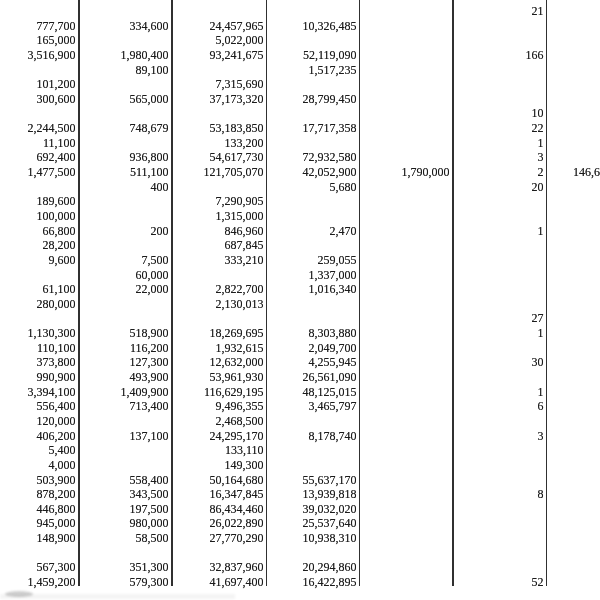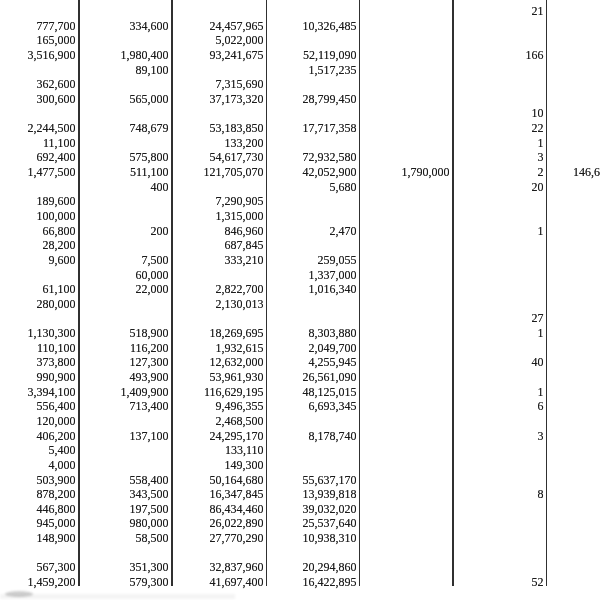--- a/index.html
+++ b/index.html
@@ -120,21 +120,21 @@
       <div class="c col5"></div>
       <div class="c col6">166</div>
       <div class="c col7"></div>
       <div class="c col1"></div>
       <div class="c col2">89,100</div>
       <div class="c col3"></div>
       <div class="c col4">1,517,235</div>
       <div class="c col5"></div>
       <div class="c col6"></div>
       <div class="c col7"></div>
-      <div class="c col1">362,600</div>
+      <div class="c col1">101,200</div>
       <div class="c col2"></div>
       <div class="c col3">7,315,690</div>
       <div class="c col4"></div>
       <div class="c col5"></div>
       <div class="c col6"></div>
       <div class="c col7"></div>
       <div class="c col1">300,600</div>
       <div class="c col2">565,000</div>
       <div class="c col3">37,173,320</div>
       <div class="c col4">28,799,450</div>
@@ -156,21 +156,21 @@
       <div class="c col6">22</div>
       <div class="c col7"></div>
       <div class="c col1">11,100</div>
       <div class="c col2"></div>
       <div class="c col3">133,200</div>
       <div class="c col4"></div>
       <div class="c col5"></div>
       <div class="c col6">1</div>
       <div class="c col7"></div>
       <div class="c col1">692,400</div>
-      <div class="c col2">575,800</div>
+      <div class="c col2">936,800</div>
       <div class="c col3">54,617,730</div>
       <div class="c col4">72,932,580</div>
       <div class="c col5"></div>
       <div class="c col6">3</div>
       <div class="c col7"></div>
       <div class="c col1">1,477,500</div>
       <div class="c col2">511,100</div>
       <div class="c col3">121,705,070</div>
       <div class="c col4">42,052,900</div>
       <div class="c col5">1,790,000</div>
@@ -258,40 +258,40 @@
       <div class="c col3">1,932,615</div>
       <div class="c col4">2,049,700</div>
       <div class="c col5"></div>
       <div class="c col6"></div>
       <div class="c col7"></div>
       <div class="c col1">373,800</div>
       <div class="c col2">127,300</div>
       <div class="c col3">12,632,000</div>
       <div class="c col4">4,255,945</div>
       <div class="c col5"></div>
-      <div class="c col6">40</div>
+      <div class="c col6">30</div>
       <div class="c col7"></div>
       <div class="c col1">990,900</div>
       <div class="c col2">493,900</div>
       <div class="c col3">53,961,930</div>
       <div class="c col4">26,561,090</div>
       <div class="c col5"></div>
       <div class="c col6"></div>
       <div class="c col7"></div>
       <div class="c col1">3,394,100</div>
       <div class="c col2">1,409,900</div>
       <div class="c col3">116,629,195</div>
       <div class="c col4">48,125,015</div>
       <div class="c col5"></div>
       <div class="c col6">1</div>
       <div class="c col7"></div>
       <div class="c col1">556,400</div>
       <div class="c col2">713,400</div>
       <div class="c col3">9,496,355</div>
-      <div class="c col4">6,693,345</div>
+      <div class="c col4">3,465,797</div>
       <div class="c col5"></div>
       <div class="c col6">6</div>
       <div class="c col7"></div>
       <div class="c col1">120,000</div>
       <div class="c col2"></div>
       <div class="c col3">2,468,500</div>
       <div class="c col4"></div>
       <div class="c col5"></div>
       <div class="c col6"></div>
       <div class="c col7"></div>

